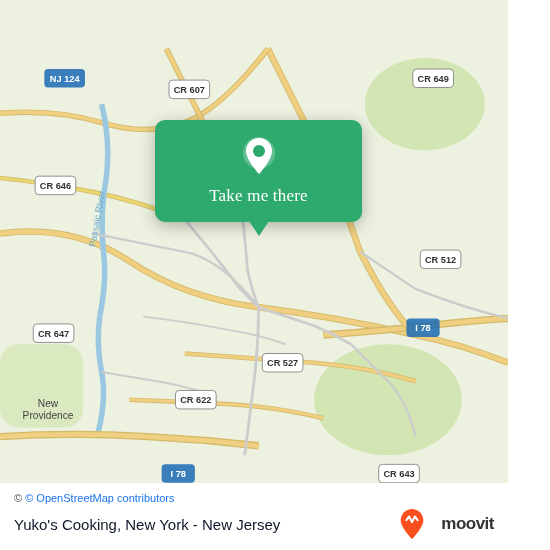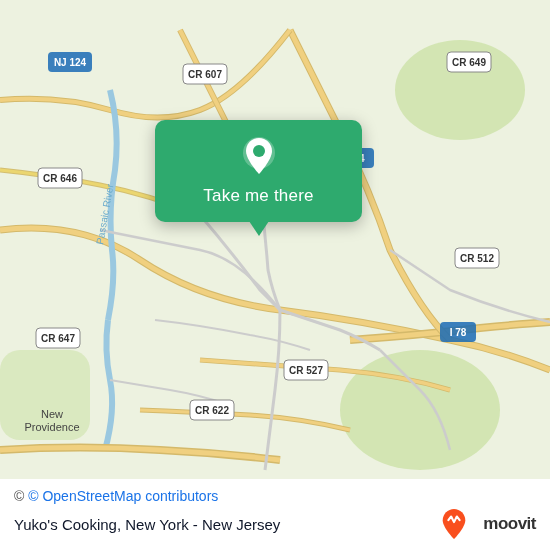--- a/index.html
+++ b/index.html
@@ -1,19 +1,19 @@
 <!DOCTYPE html>
 <html><head>
   <meta charset="utf-8">
   <style>
     * { margin: 0; padding: 0; box-sizing: border-box; }
     body { width: 550px; height: 550px; overflow: hidden; font-family: Arial, sans-serif; }
 
     #map-container {
-      width: 550px;
+      width: 508px;
       height: 550px;
       position: relative;
       background-color: #e8f0d8;
       overflow: hidden;
     }
 
     
     .map-bg {
       position: absolute;
       inset: 0;
@@ -62,35 +62,36 @@
     }
 
     .take-me-there-btn {
       color: #fff;
       font-size: 17px;
       font-weight: 500;
       background: none;
       border: none;
       cursor: pointer;
       letter-spacing: 0.2px;
+      font-family: Liberation Serif, serif;
     }
 
     
     .bottom-bar {
       position: absolute;
       bottom: 0;
       left: 0;
       right: 0;
       background: #fff;
       padding: 9px 14px 10px;
       z-index: 20;
     }
 
     .attribution {
-      font-size: 14px;
+      font-size: 11px;
       color: #555;
       margin-bottom: 4px;
     }
 
     .attribution span.osm-link {
       color: #1a73e8;
     }
 
     .place-name-row {
       display: flex;

